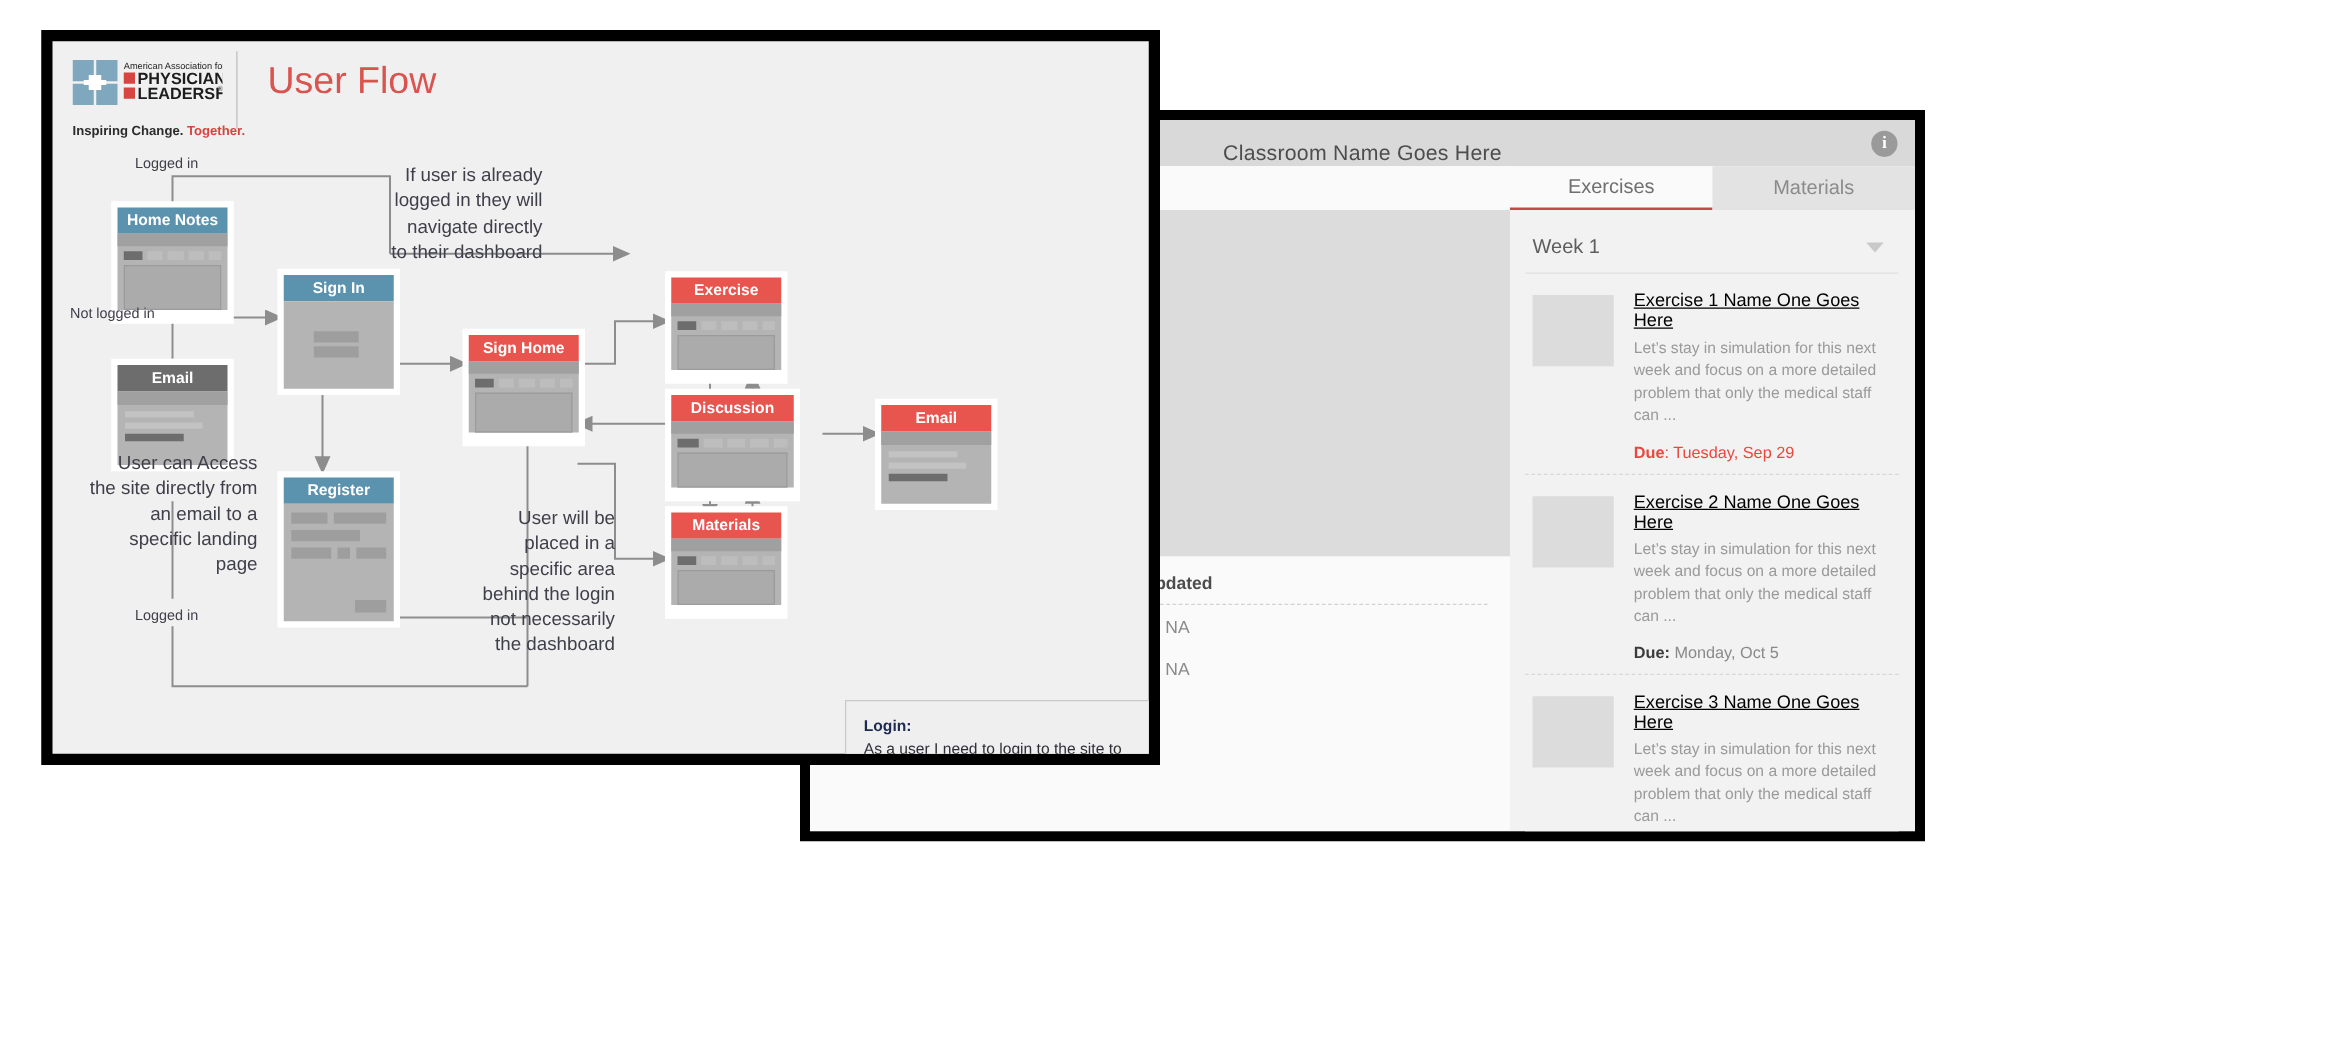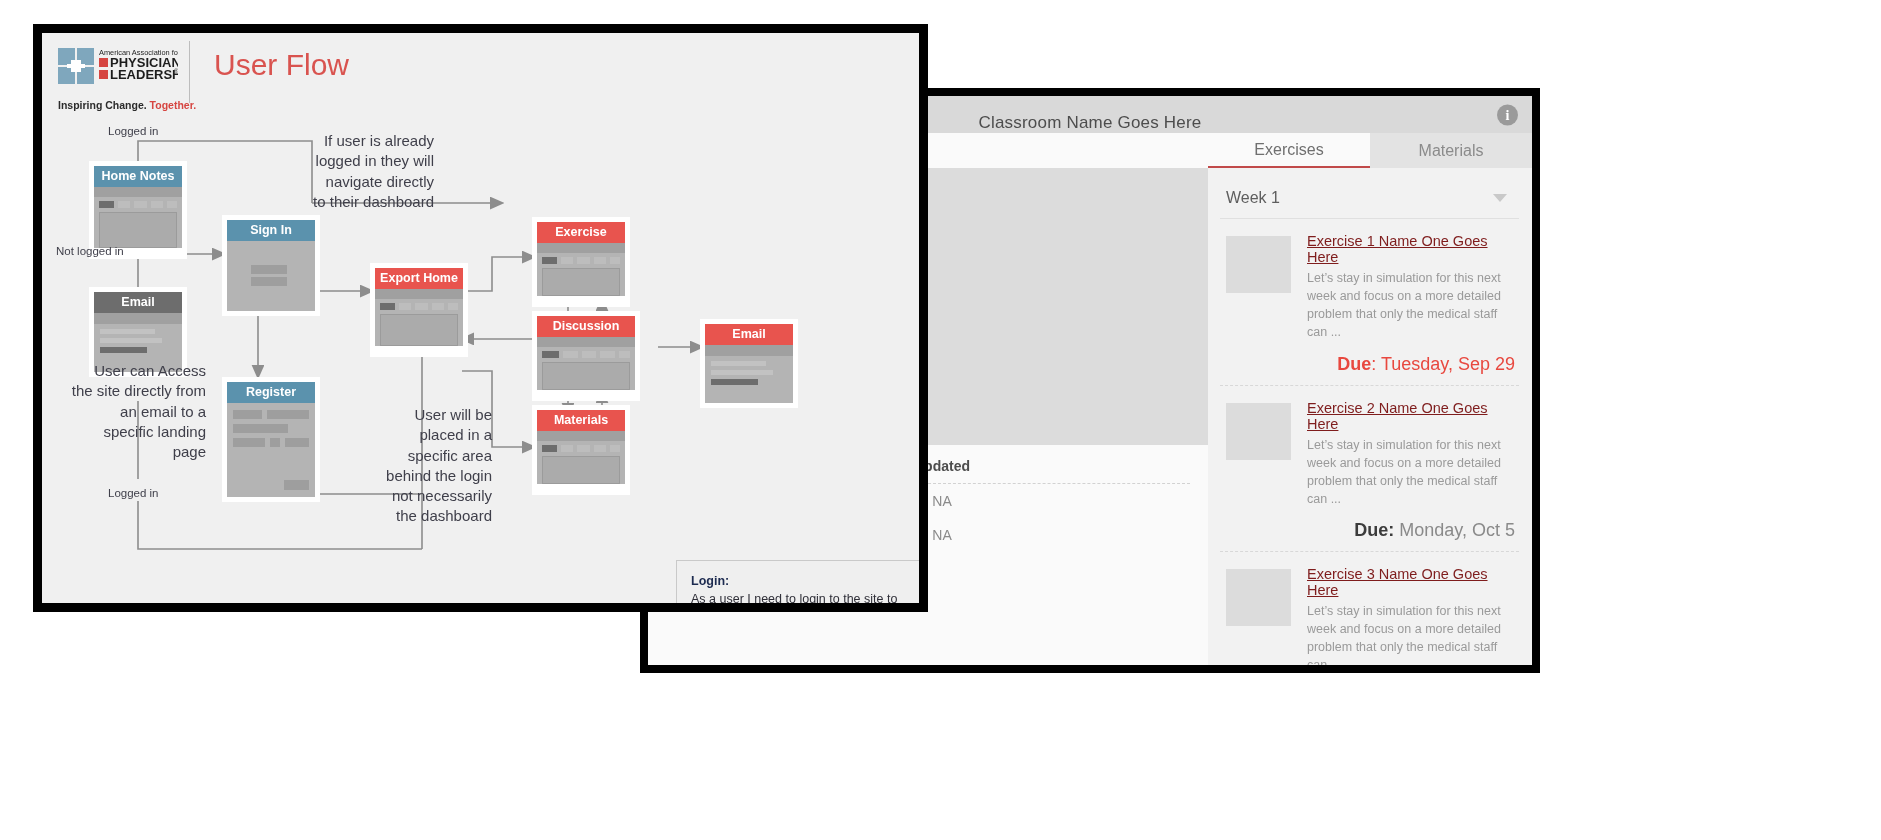--- a/index.html
+++ b/index.html
@@ -70,24 +70,24 @@
     font-size:16px;color:#5e5e5e;cursor:pointer;
   }
   .caret-down{
     width:0;height:0;border-left:7px solid transparent;border-right:7px solid transparent;
     border-top:8px solid #c9c9c9;margin-right:6px;
   }
   .ex-item{display:flex;padding:14px 4px 10px 6px;border-bottom:1px dashed #d8d8d8;}
   .ex-thumb{width:65px;height:57px;background:#dcdcdc;flex:none;margin-right:16px;margin-top:3px;}
   .ex-text{flex:1;}
   .ex-title{
-    font-size:14.5px;color:#7f1d1d;text-decoration:underline;margin-bottom:4px;cursor:pointer;
+    font-size:14.5px;color:#000000;text-decoration:underline;margin-bottom:4px;cursor:pointer;
   }
   .ex-desc{font-size:12.5px;color:#9a9a9a;line-height:1.45;max-width:305px;}
-  .ex-due{text-align:right;font-size:18px;margin-top:12px;color:#8a8a8a;}
+  .ex-due{text-align:left;font-size:13px;margin-top:12px;color:#8a8a8a;}
   .ex-due b{color:#3c3c3c;}
   .ex-due.overdue,.ex-due.overdue b{color:#e8483f;}
 
   
   #flow-window{
     position:absolute; left:33px; top:24px; width:895px; height:588px;
     background:#000000;padding:9px;box-sizing:border-box;
   }
   #flow-inner{width:100%;height:100%;background:#f0f0f0;position:relative;overflow:hidden;}
 
@@ -316,21 +316,21 @@
           <div style="display:flex;gap:5px">
             <div style="width:34px;height:9px;background:#9e9e9e"></div>
             <div style="width:11px;height:9px;background:#9e9e9e"></div>
             <div style="width:25px;height:9px;background:#9e9e9e"></div>
           </div>
           <div style="position:absolute;right:6px;bottom:7px;width:25px;height:10px;background:#9e9e9e"></div>
         </div>
       </div>
 
       <div class="card" style="left:328px;top:154px;width:98px;">
-        <div class="bar red">Export Home</div>
+        <div class="bar red">Sign Home</div>
         <div class="body">
           <div class="topbar"></div>
           <div class="navrow">
             <i class="first" style="width:18px"></i>
               <i style="width:15px"></i>
               <i style="width:15px"></i>
               <i style="width:15px"></i>
               <i style="width:12px"></i>
           </div>
           <div class="contentbox" style="height:30px"></div>

